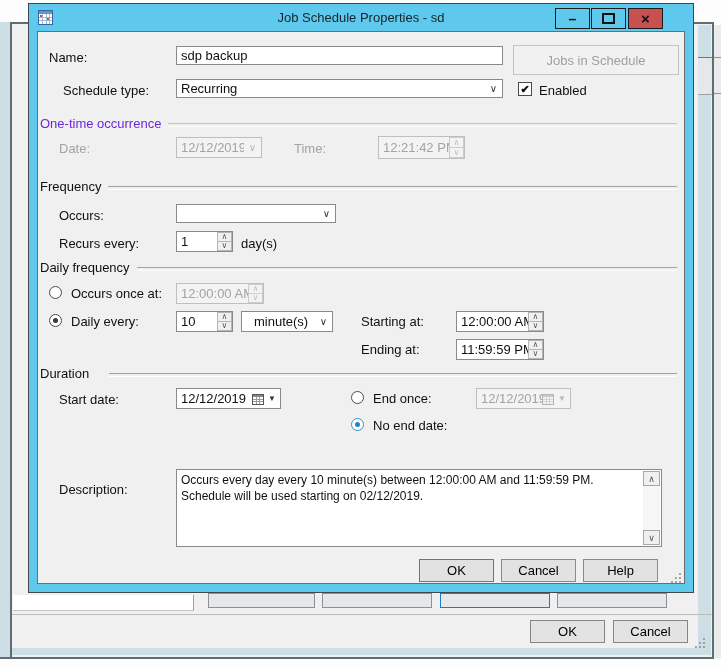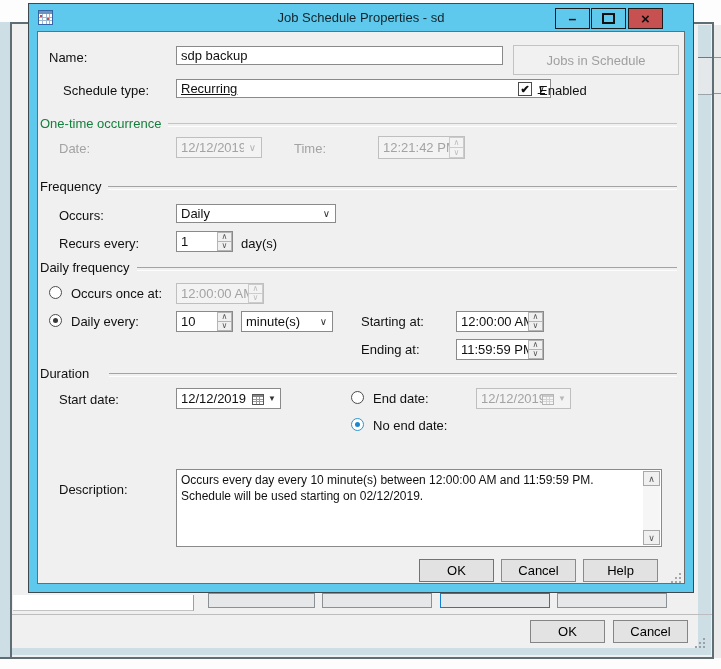--- a/index.html
+++ b/index.html
@@ -36,21 +36,21 @@
   .box.dbox{background:#f3f3f3;border-color:#bfbfbf;color:#a3a3a3;}
   .chev{font-size:10px;color:#333;padding:0 5px;margin-left:auto;}
   .dbox .chev{color:#b5b5b5;}
   .spincol{width:15px;align-self:stretch;display:flex;flex-direction:column;margin-left:auto;}
   .spincol span{flex:1;display:flex;align-items:center;justify-content:center;font-size:8px;line-height:8px;
        color:#555;background:#f0f0f0;border:1px solid #b5b5b5;}
   .spincol span+span{margin-top:-1px;}
   .dbox .spincol span{color:#bdbdbd;border-color:#cccccc;background:#f3f3f3;}
   .grouphdr{position:absolute;left:2px;width:637px;display:flex;align-items:center;gap:7px;font-size:13px;color:#101010;}
   .grouphdr .rule{flex:1;height:2px;border-top:1px solid #a3a3a3;border-bottom:1px solid #fdfdfd;margin-top:3px;}
-  .grouphdr.dis{color:#15803d;}
+  .grouphdr.dis{color:#6d28d9;}
   .grouphdr.dis .rule{border-top-color:#c3c3c3;}
   .cb{position:absolute;width:14px;height:14px;background:#fff;border:1px solid #4a4a4a;box-sizing:border-box;
       display:flex;align-items:center;justify-content:center;font-size:11px;font-weight:bold;color:#101010;}
   .radio{position:absolute;width:13px;height:13px;border-radius:50%;border:1px solid #4c4c4c;background:#fff;box-sizing:border-box;}
   .radio.sel::after{content:"";position:absolute;left:3px;top:3px;right:3px;bottom:3px;border-radius:50%;background:#3a3a3a;}
   .radio.blue{border-color:#2b95d6;}
   .radio.blue.sel::after{background:#1c86cf;}
   .btn{position:absolute;width:75px;height:23px;background:#e2e2e2;border:1px solid #8a8a8a;box-sizing:border-box;
        font-size:13px;color:#000;display:flex;align-items:center;justify-content:center;}
   .btn.focus{border-color:#3d7fc1;}
@@ -116,21 +116,21 @@
 
   <div class="content">
 
     <div class="lbl" style="left:11px;top:18px;">Name:</div>
     <div class="box" style="left:138px;top:14px;width:327px;height:19px;">
       <span class="val">sdp backup</span>
     </div>
     <div class="btn disabled" style="left:475px;top:13px;width:166px;height:30px;">Jobs in Schedule</div>
 
     <div class="lbl" style="left:25px;top:51px;">Schedule type:</div>
-    <div class="box" style="left:138px;top:47px;width:375px;height:19px;text-decoration:underline;">
+    <div class="box" style="left:138px;top:47px;width:327px;height:19px;">
       <span class="val">Recurring</span>
       <span class="chev">∨</span>
     </div>
     <div class="cb" style="left:480px;top:50px;">
       <span>✔</span>
     </div>
     <div class="lbl" style="left:501px;top:51px;">Enabled</div>
 
     <div class="grouphdr dis" style="top:84px;">
       <span>One-time occurrence</span>
@@ -149,21 +149,20 @@
         <span>∨</span>
       </span>
     </div>
 
     <div class="grouphdr" style="top:147px;">
       <span>Frequency</span>
       <span class="rule"></span>
     </div>
     <div class="lbl" style="left:21px;top:176px;">Occurs:</div>
     <div class="box" style="left:138px;top:172px;width:160px;height:19px;">
-      <span class="val">Daily</span>
       <span class="chev">∨</span>
     </div>
     <div class="lbl" style="left:21px;top:204px;">Recurs every:</div>
     <div class="box" style="left:138px;top:199px;width:57px;height:21px;">
       <span class="val">1</span>
       <span class="spincol">
         <span>∧</span>
         <span>∨</span>
       </span>
     </div>
@@ -184,21 +183,21 @@
     </div>
     <div class="radio sel" style="left:11px;top:282px;"></div>
     <div class="lbl" style="left:33px;top:282px;">Daily every:</div>
     <div class="box" style="left:138px;top:279px;width:57px;height:21px;">
       <span class="val">10</span>
       <span class="spincol">
         <span>∧</span>
         <span>∨</span>
       </span>
     </div>
-    <div class="box" style="left:203px;top:279px;width:92px;height:21px;">
+    <div class="box" style="left:203px;top:279px;width:92px;height:21px;padding-left:8px;">
       <span class="val">minute(s)</span>
       <span class="chev">∨</span>
     </div>
     <div class="lbl" style="left:323px;top:282px;">Starting at:</div>
     <div class="box" style="left:418px;top:279px;width:88px;height:21px;">
       <span class="val">12:00:00 AM</span>
       <span class="spincol">
         <span>∧</span>
         <span>∨</span>
       </span>
@@ -220,21 +219,21 @@
     <div class="box" style="left:138px;top:356px;width:105px;height:21px;">
       <span class="val">12/12/2019</span>
       <svg class="calicon" width="12" height="12">
         <rect x="0.5" y="1.5" width="11" height="10" fill="#fff" stroke="#555"></rect>
         <rect x="1" y="2" width="10" height="2" fill="#888"></rect>
         <path d="M1 6.5 H11 M1 8.5 H11 M4.5 4 V11 M7.5 4 V11" stroke="#999" fill="none"></path>
       </svg>
       <span class="ddarrow">▼</span>
     </div>
     <div class="radio" style="left:313px;top:359px;"></div>
-    <div class="lbl" style="left:335px;top:359px;">End date:</div>
+    <div class="lbl" style="left:335px;top:359px;">End once:</div>
     <div class="box dbox" style="left:438px;top:356px;width:95px;height:21px;">
       <span class="val">12/12/2019</span>
       <svg class="calicon" width="12" height="12">
         <rect x="0.5" y="1.5" width="11" height="10" fill="#f6f6f6" stroke="#b5b5b5"></rect>
         <rect x="1" y="2" width="10" height="2" fill="#c9c9c9"></rect>
         <path d="M1 6.5 H11 M1 8.5 H11 M4.5 4 V11 M7.5 4 V11" stroke="#d4d4d4" fill="none"></path>
       </svg>
       <span class="ddarrow">▼</span>
     </div>
     <div class="radio blue sel" style="left:313px;top:386px;"></div>

